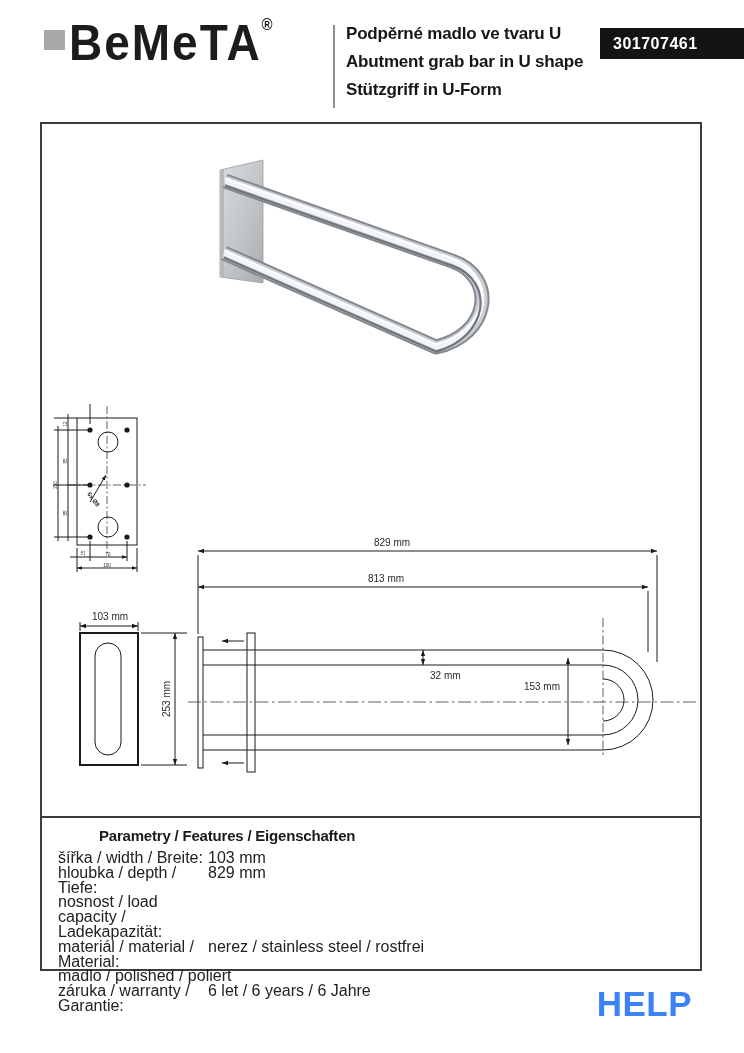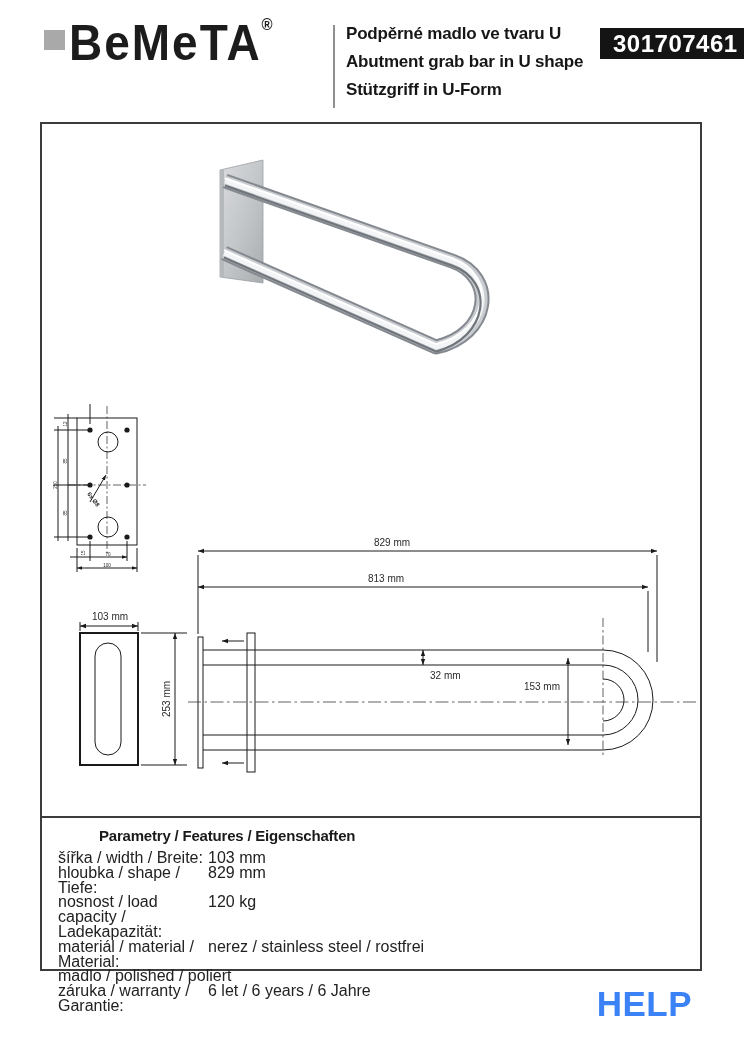--- a/index.html
+++ b/index.html
@@ -10,21 +10,21 @@
   
   .logo-square { left:44px; top:30px; width:21px; height:20px; background:#a9a9a9; }
   .logo-text   { left:69px; top:14px; font-size:46px; font-weight:bold; letter-spacing:2px;
                  transform:scaleY(1.08); transform-origin:top left; white-space:nowrap; color:#1c1c1c; }
   .logo-reg    { font-size:15px; font-weight:bold; vertical-align:28px; letter-spacing:0; }
   .header-divider { left:333px; top:25px; width:2px; height:83px; background:#8f8f8f; }
   .titles { left:346px; top:20px; }
   .title-line { font-size:17px; font-weight:bold; line-height:28px; color:#161616;
                 letter-spacing:-0.2px; white-space:nowrap; }
   .code-badge { left:600px; top:28px; width:144px; height:31px; background:#141414;
-                color:#ffffff; font-size:24px; font-weight:bold; line-height:31px;
+                color:#ffffff; font-size:16px; font-weight:bold; line-height:31px;
                 padding-left:13px; box-sizing:border-box; letter-spacing:0.5px; }
 
   
   .content-box { left:40px; top:122px; width:662px; height:849px;
                  border:2px solid #3c3c3c; box-sizing:border-box; background:#fff; }
   .params-divider { left:40px; top:816px; width:662px; height:2px; background:#3c3c3c; }
 
   
   svg { position:absolute; font-family:"Liberation Sans", sans-serif; }
   svg text { fill:#2b2b2b; }
@@ -223,26 +223,25 @@
 <div class="abs params-divider"></div>
 
 <div class="abs params-title">Parametry / Features / Eigenschaften</div>
 
 <div class="abs params">
   <div class="param-row">
     <span class="param-label">šířka / width / Breite:</span>
     <span class="param-value">103 mm</span>
   </div>
   <div class="param-row">
-    <span class="param-label">hloubka / shape / Tiefe:</span>
+    <span class="param-label">hloubka / depth / Tiefe:</span>
     <span class="param-value">829 mm</span>
   </div>
   <div class="param-row">
     <span class="param-label">nosnost / load capacity / Ladekapazität:</span>
-    <span class="param-value">120 kg</span>
   </div>
   <div class="param-row">
     <span class="param-label">materiál / material / Material:</span>
     <span class="param-value">nerez / stainless steel / rostfrei</span>
   </div>
   <div class="param-row">
     <span class="param-value">madlo / polished / poliert</span>
   </div>
   <div class="param-row">
     <span class="param-label">záruka / warranty / Garantie:</span>

